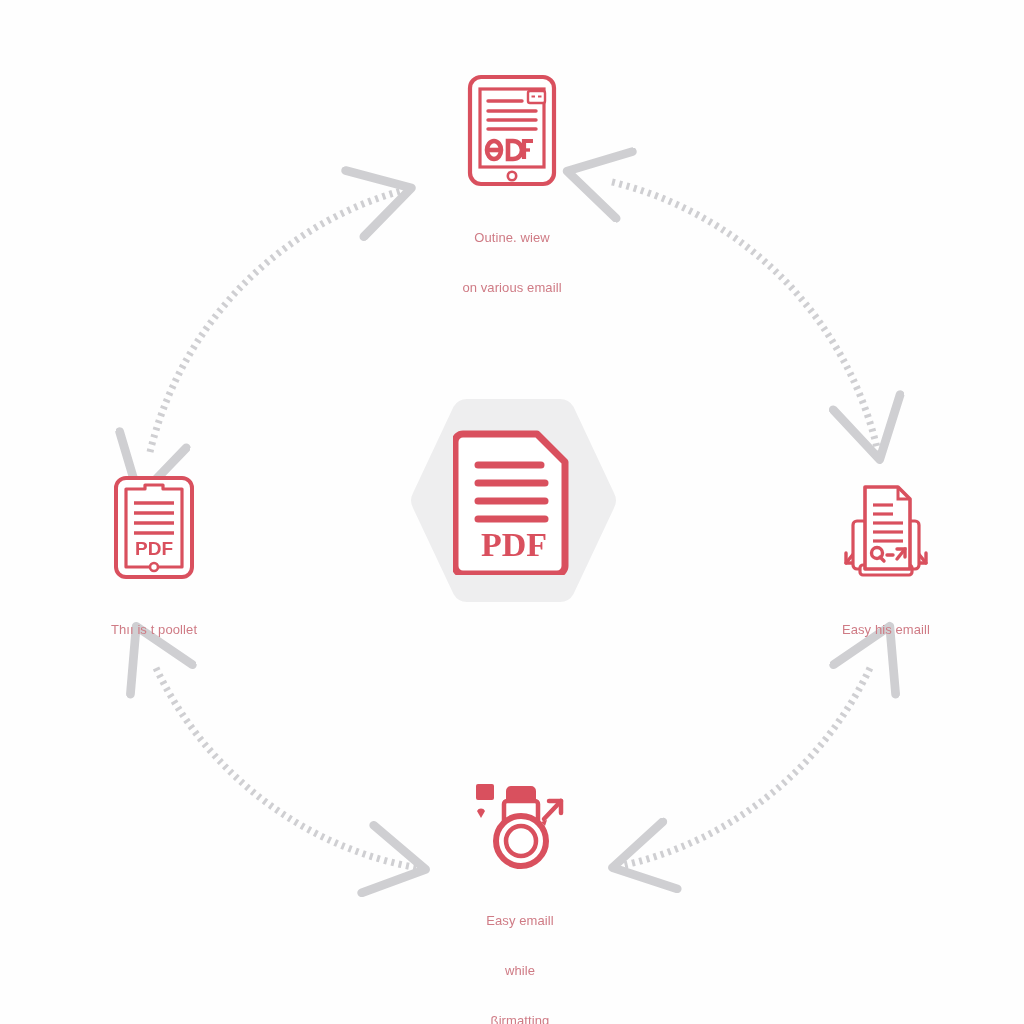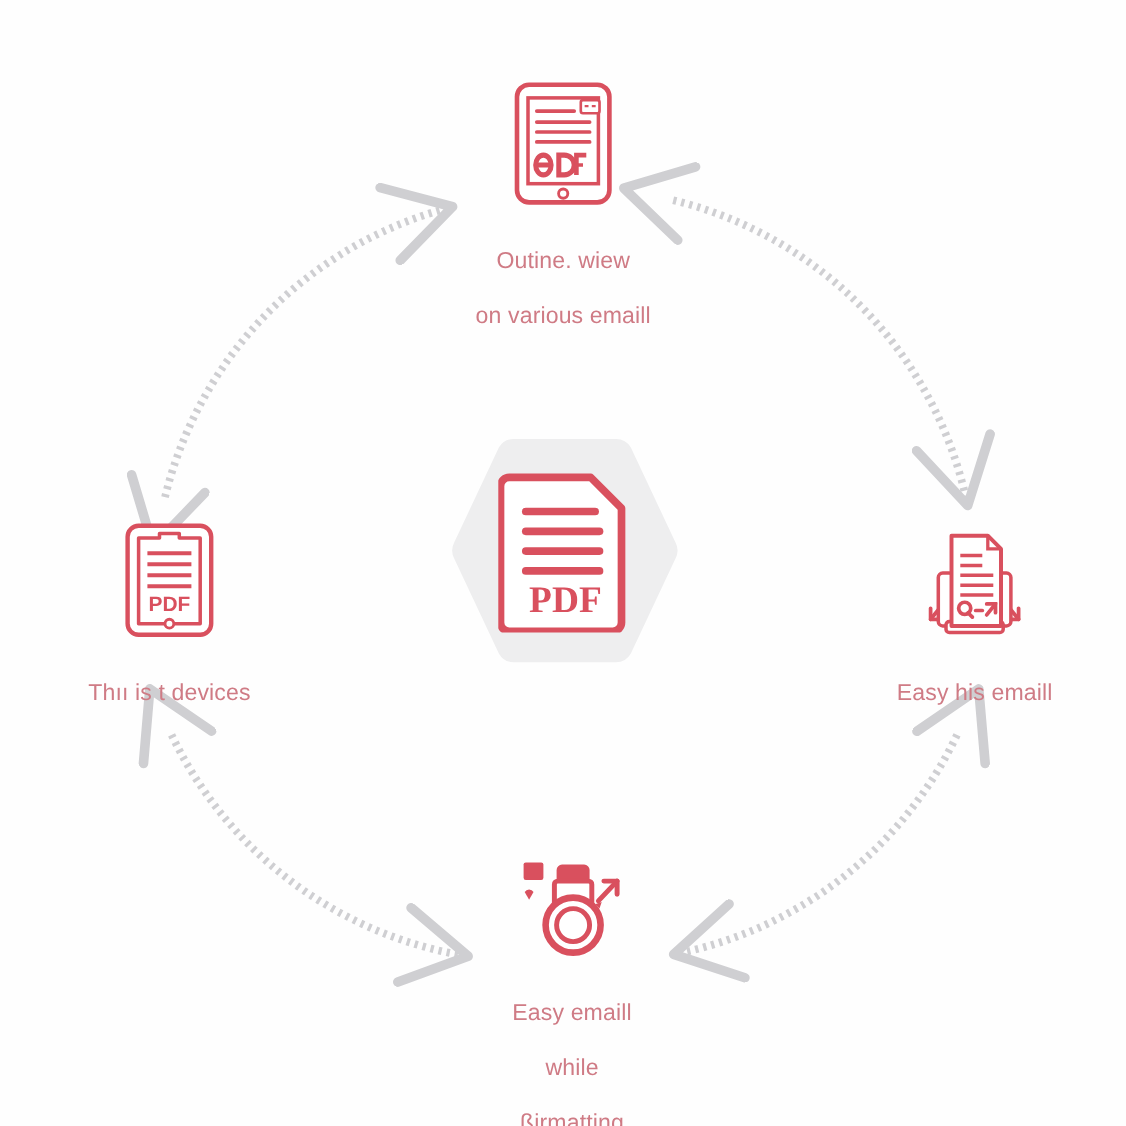--- a/index.html
+++ b/index.html
@@ -55,21 +55,21 @@
   }
   .node-icon-wrap {
     display: flex;
     justify-content: center;
     align-items: flex-end;
     height: 120px;
   }
   .node-label {
     margin-top: 12px;
     color: #cf7b85;
-    font-size: 21px;
+    font-size: 13px;
     line-height: 25px;
     font-family: "Liberation Sans", sans-serif;
     letter-spacing: 0.1px;
     white-space: pre-line;
   }
   .node-label .ln { display: block; }
 
   #node-top    { left: 382px; top: 70px;  }
   #node-left   { left: 24px;  top: 468px; }
   #node-right  { left: 756px; top: 468px; }
@@ -169,21 +169,21 @@
           <line x1="21" y1="28" x2="61" y2="28"></line>
           <line x1="21" y1="38" x2="61" y2="38"></line>
           <line x1="21" y1="48" x2="61" y2="48"></line>
           <line x1="21" y1="58" x2="61" y2="58"></line>
         </g>
         <text x="41" y="80" text-anchor="middle" font-family="'Liberation Sans', sans-serif" font-size="19" font-weight="700" fill="#d9505e">PDF</text>
         <circle cx="41" cy="92" r="4" fill="#ffffff" stroke="#d9505e" stroke-width="2.6"></circle>
       </svg>
     </div>
     <div class="node-label">
-      <span class="ln">Thıı is t devices</span>
+      <span class="ln">Thıı is t poollet</span>
     </div>
   </div>
 
   <div class="node" id="node-right">
     <div class="node-icon-wrap">
       <svg width="102" height="105" viewBox="0 0 102 105">
 
         <g stroke="#d9505e" stroke-width="3.4" fill="none" stroke-linecap="round">
           <path d="M24,72 L11,88"></path>
           <path d="M11,88 v-10 M11,88 h10"></path>

